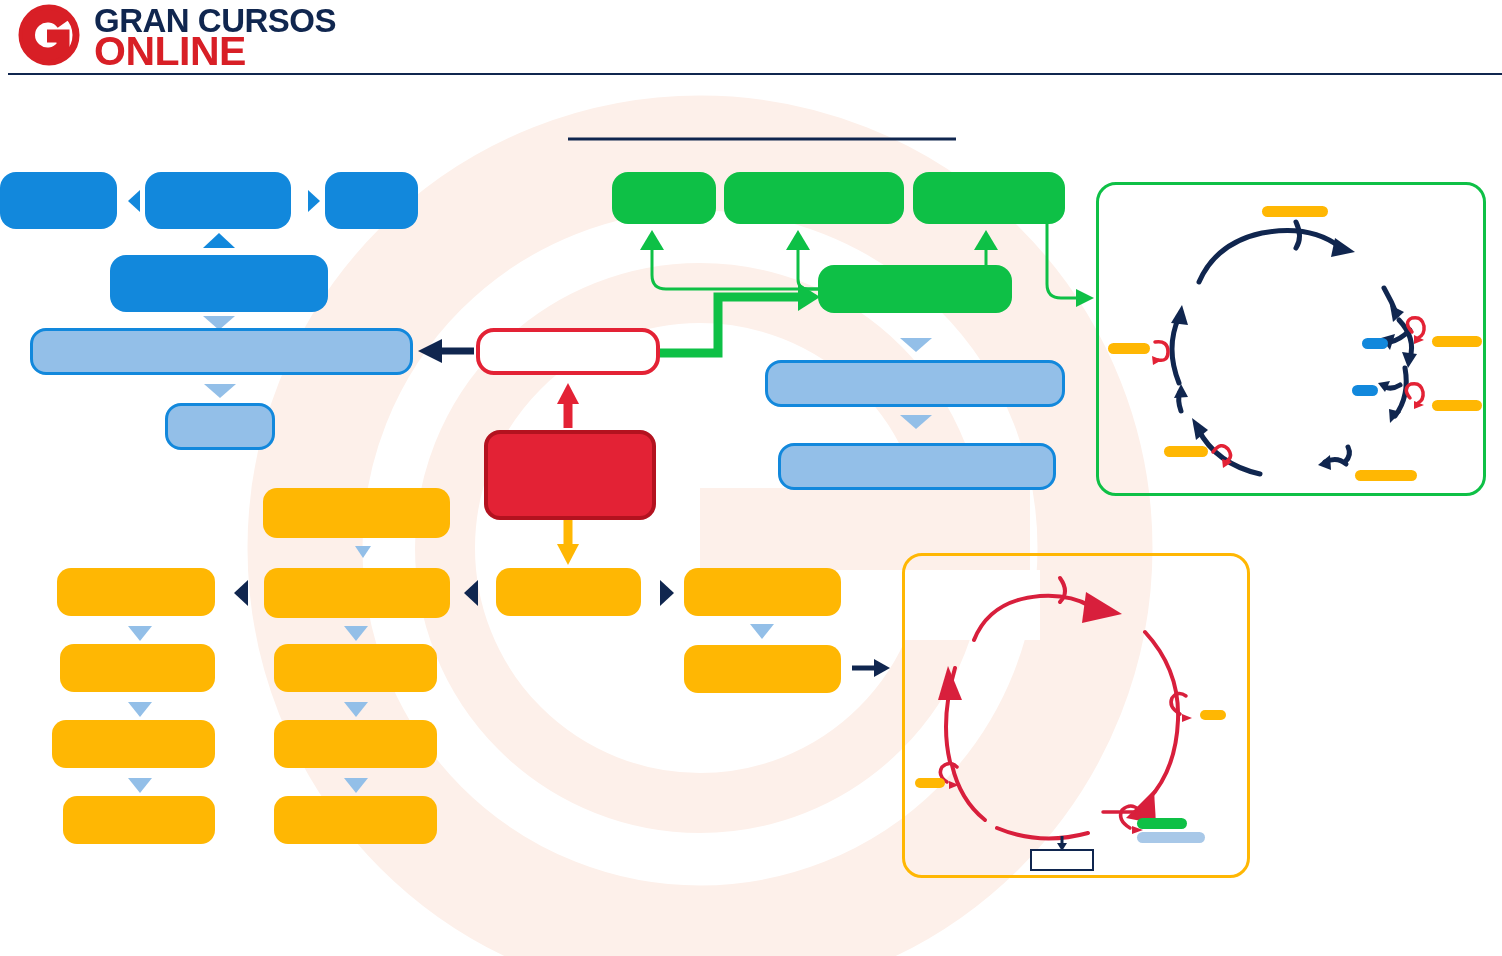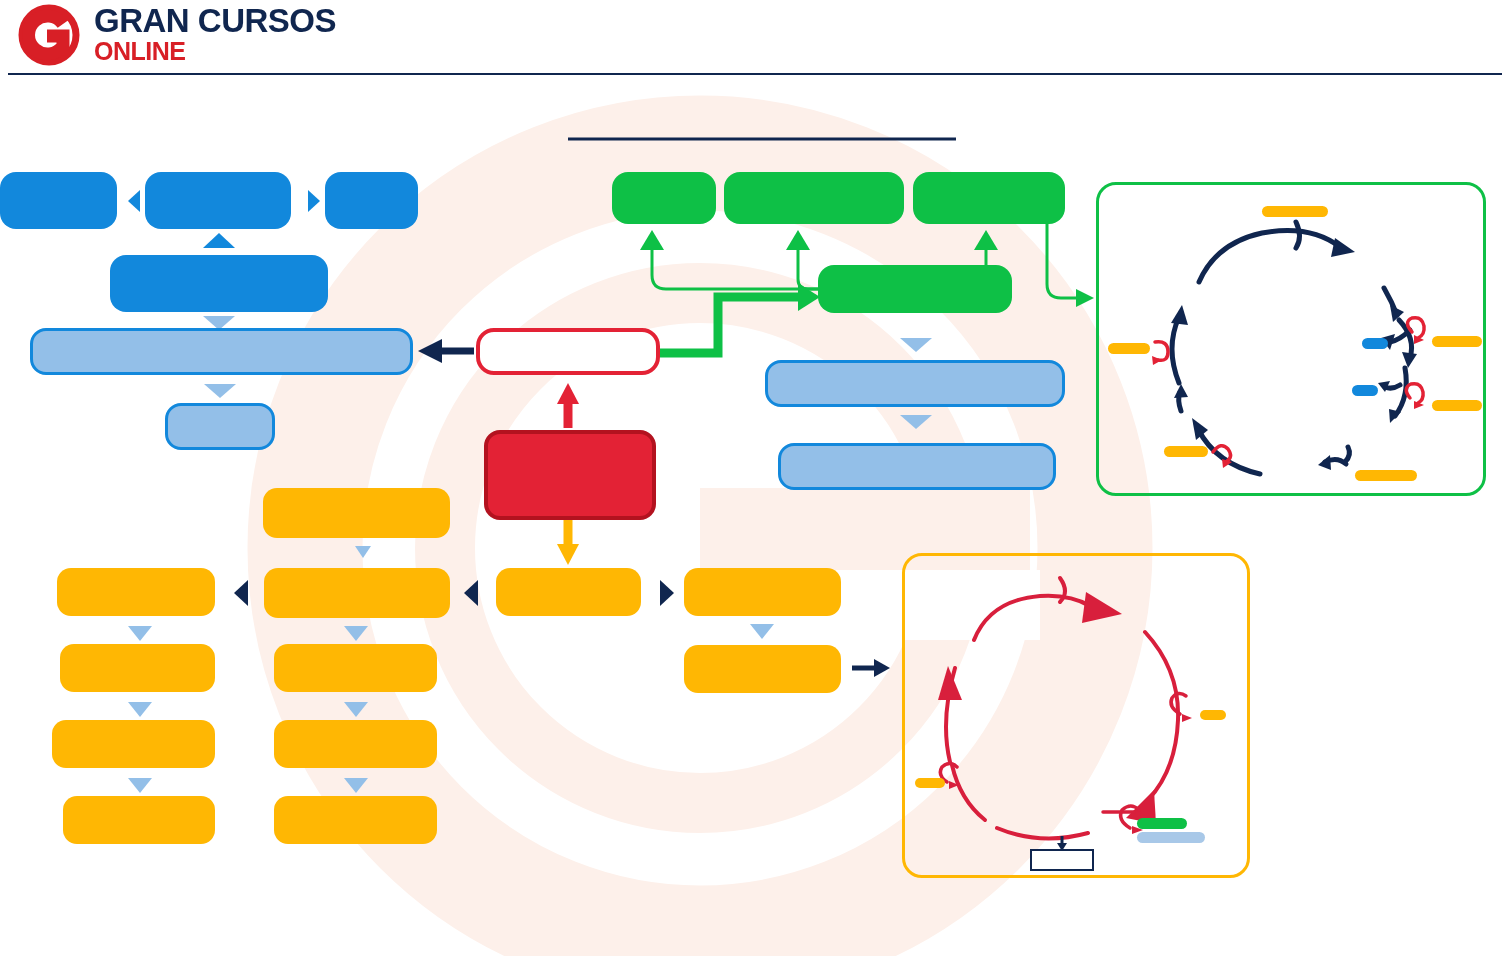--- a/index.html
+++ b/index.html
@@ -14,21 +14,21 @@
 
   
   .watermark{position:absolute;left:0;top:78px;width:1502px;height:878px;z-index:0;pointer-events:none;}
 
   
   .header{position:absolute;left:8px;top:0;width:1502px;height:78px;z-index:5;}
   .brand{position:absolute;left:8px;top:4px;width:400px;height:66px;}
   .brand-text{position:absolute;left:78px;top:2px;}
   .brand-line1{font-size:33px;font-weight:bold;letter-spacing:-0.5px;line-height:30px;color:#10264f;white-space:nowrap;font-family:"Liberation Sans",sans-serif;}
   .brand-line1 .w2{color:#10264f;}
-  .brand-line2{font-size:25px;font-weight:bold;letter-spacing:-0.5px;line-height:30px;color:#d81f26;white-space:nowrap;font-family:"Liberation Sans",sans-serif;}
+  .brand-line2{font-size:41px;font-weight:bold;letter-spacing:-0.5px;line-height:30px;color:#d81f26;white-space:nowrap;font-family:"Liberation Sans",sans-serif;}
   .header-rule{position:absolute;left:0;top:73px;width:1502px;height:2px;background:#10264f;}
 
   
   .layer{position:absolute;left:0;top:0;width:1502px;height:956px;z-index:2;pointer-events:none;}
 
   
   .node{position:absolute;box-sizing:border-box;z-index:3;}
   .n-blue{background:#1288dc;border-radius:16px;}
   .n-lblue{background:#93bfe8;border:3px solid #1288dc;border-radius:16px;}
   .n-green{background:#0ec046;border-radius:16px;}

